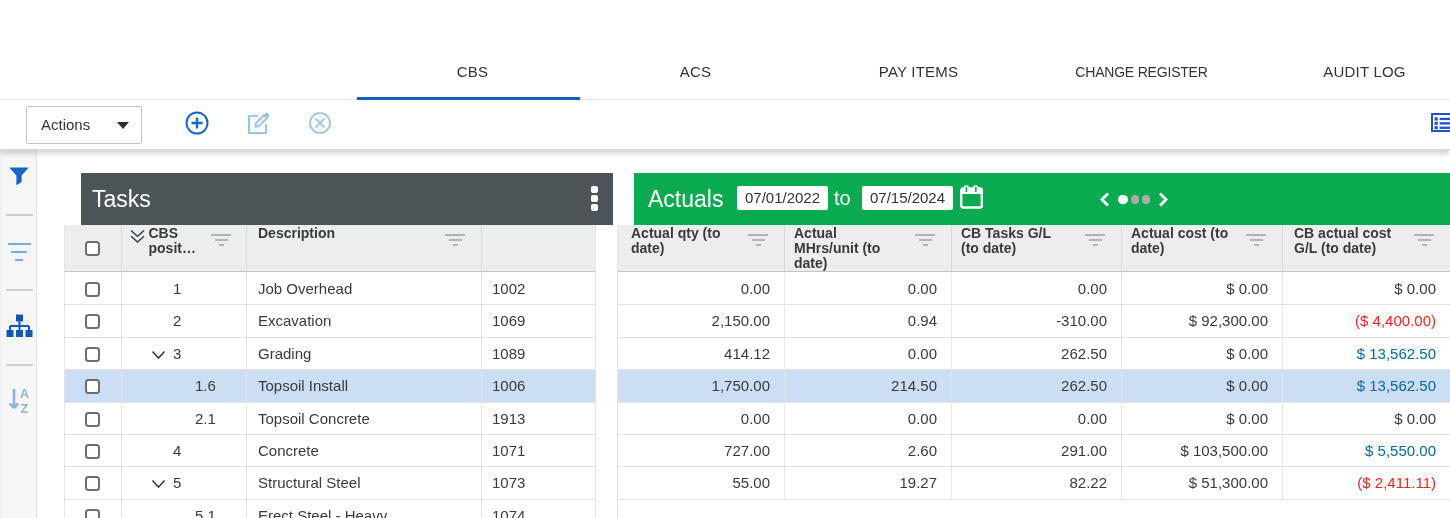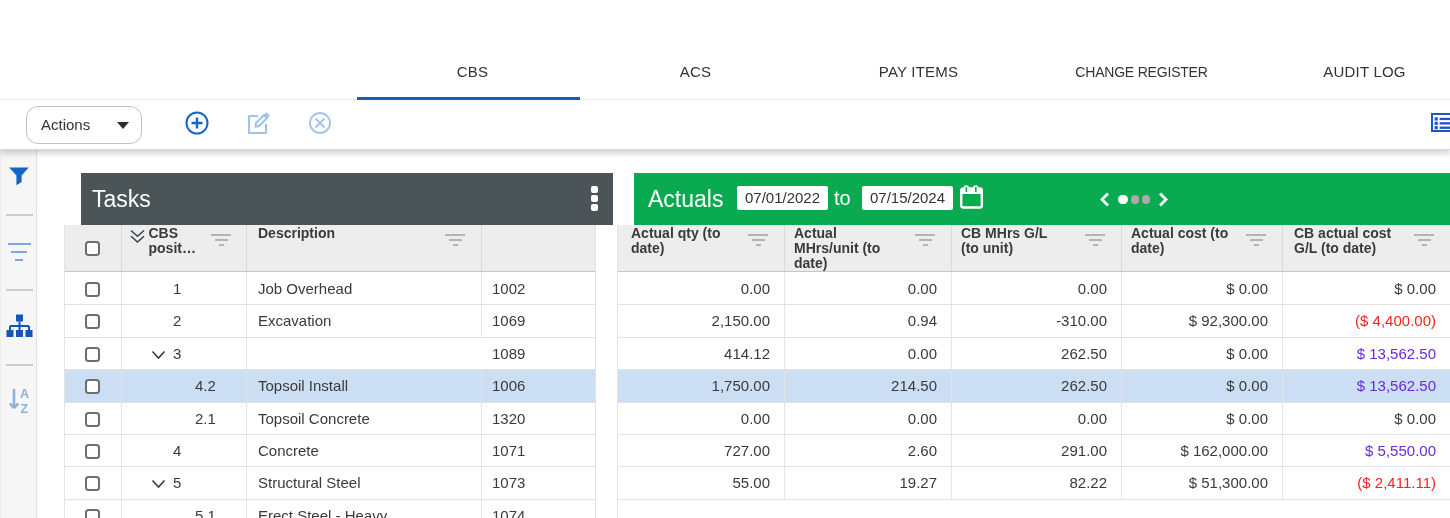--- a/index.html
+++ b/index.html
@@ -16,21 +16,21 @@
 #crumbs { position:absolute; left:132px; top:0; height:49px; line-height:49px; color:#F7F7F7; font-size:14.5px; font-weight:bold; }
 #crumbs .sl { margin:0 11px 0 8px; font-weight:bold; }
 
 
 #tabrow { position:absolute; left:0; top:49px; width:1450px; height:51px; background:#fff; border-bottom:1px solid #E8E8E8; }
 .tab { position:absolute; top:0; width:223px; height:51px; text-align:center; line-height:46px; font-size:15px; color:#333; letter-spacing:0.2px; }
 #tabline { position:absolute; left:357px; top:48px; width:223px; height:3px; background:#1261B4; }
 
 
 #toolbar { position:absolute; z-index:5; left:0; top:100px; width:1450px; height:50px; background:#fff; border-bottom:1px solid #D9D9D9; box-shadow:0 4px 5px rgba(0,0,0,0.16); }
-#actionsbtn { position:absolute; left:26px; top:6px; width:116px; height:38px; background:#fff; border:1px solid #C3C3C3; border-radius:12px; }
+#actionsbtn { position:absolute; left:26px; top:6px; width:116px; height:38px; background:#fff; border:1px solid #C3C3C3; border-radius:2px; }
 #actionsbtn .lbl { position:absolute; left:14px; top:0; height:36px; line-height:36px; font-size:15px; color:#333; }
 #actionsbtn .caret { position:absolute; left:90px; top:15px; width:0; height:0; border-left:6.5px solid transparent; border-right:6.5px solid transparent; border-top:7px solid #2B2B2B; }
 .tico { position:absolute; top:0; }
 
 
 #bodyarea { position:absolute; left:0; top:150px; width:1450px; height:368px; background:#fff; }
 #sidebar { position:absolute; left:0; top:0; width:37px; height:368px; background:#F6F6F6; border-right:1px solid #E2E2E2; border-left:1px solid #EDEDED; }
 .sbsep { position:absolute; left:5px; width:27px; height:2px; background:#CDCDCD; }
 
 
@@ -49,21 +49,21 @@
 .tbody { position:absolute; left:0; top:100px; width:100%; }
 .trow { position:relative; width:100%; height:32.4px; border-bottom:1px solid #E2E2E2; background:#fff; }
 .trow.hl { background:#CBDEF3; }
 .hcell,.bcell { position:absolute; top:0; height:100%; border-right:1px solid #D9D9D9; }
 .bcell { border-right:1px solid #E4E4E4; }
 .htxt { position:absolute; top:1px; font-size:14px; font-weight:bold; color:#3A3A3A; line-height:15px; }
 .fico { position:absolute; top:9px; width:20px; } .fico div { height:2.3px; background:#B3B3B3; margin:0 auto 2.5px auto; }
 .celltxt { font-size:15px; color:#3A3A3A; line-height:31.4px; white-space:nowrap; }
 .num { text-align:right; padding-right:14px; }
 .red { color:#F3241A; }
-.grn { color:#6d28d9; }
+.grn { color:#0369a1; }
 
 
 .tc0 { left:0; width:58px; }
 .tc1 { left:58px; width:125px; }
 .tc2 { left:183px; width:235px; }
 .tc3 { left:418px; width:114px; border-right:none; }
 
 .ac0 { left:0; width:168px; }
 .ac1 { left:168px; width:167px; }
 .ac2 { left:335px; width:170px; }
@@ -213,50 +213,53 @@
           <div class="trow">
             <div class="bcell tc0">
               <div class="cb" style="top:9px"></div>
             </div>
             <div class="bcell tc1">
               <svg class="chev" style="left:29px;top:9px" width="15" height="15" viewBox="0 0 15 15">
                 <path d="M1.5 4.5 L7.5 11 L13.5 4.5" fill="none" stroke="#3A3A3A" stroke-width="1.6"></path>
               </svg>
               <div class="celltxt" style="position:absolute;left:51px">3</div>
             </div>
+            <div class="bcell tc2">
+              <div class="celltxt" style="padding-left:11px">Grading</div>
+            </div>
             <div class="bcell tc3">
               <div class="celltxt" style="padding-left:10px">1089</div>
             </div>
           </div>
           <div class="trow hl">
             <div class="bcell tc0">
               <div class="cb" style="top:9px"></div>
             </div>
             <div class="bcell tc1">
-              <div class="celltxt" style="position:absolute;left:73px">4.2</div>
+              <div class="celltxt" style="position:absolute;left:73px">1.6</div>
             </div>
             <div class="bcell tc2">
               <div class="celltxt" style="padding-left:11px">Topsoil Install</div>
             </div>
             <div class="bcell tc3">
               <div class="celltxt" style="padding-left:10px">1006</div>
             </div>
           </div>
           <div class="trow">
             <div class="bcell tc0">
               <div class="cb" style="top:9px"></div>
             </div>
             <div class="bcell tc1">
               <div class="celltxt" style="position:absolute;left:73px">2.1</div>
             </div>
             <div class="bcell tc2">
               <div class="celltxt" style="padding-left:11px">Topsoil Concrete</div>
             </div>
             <div class="bcell tc3">
-              <div class="celltxt" style="padding-left:10px">1320</div>
+              <div class="celltxt" style="padding-left:10px">1913</div>
             </div>
           </div>
           <div class="trow">
             <div class="bcell tc0">
               <div class="cb" style="top:9px"></div>
             </div>
             <div class="bcell tc1">
               <div class="celltxt" style="position:absolute;left:51px">4</div>
             </div>
             <div class="bcell tc2">
@@ -337,21 +340,21 @@
         </div>
         <div class="hcell ac1">
           <div class="htxt" style="left:9px;width:105px">Actual MHrs/unit (to date)</div>
           <div class="fico" style="right:16px">
               <div style="width:20px"></div>
               <div style="width:13px"></div>
               <div style="width:5px"></div>
             </div>
         </div>
         <div class="hcell ac2">
-          <div class="htxt" style="left:9px;width:105px">CB MHrs G/L (to unit)</div>
+          <div class="htxt" style="left:9px;width:105px">CB Tasks G/L (to date)</div>
           <div class="fico" style="right:16px">
               <div style="width:20px"></div>
               <div style="width:13px"></div>
               <div style="width:5px"></div>
             </div>
         </div>
         <div class="hcell ac3">
           <div class="htxt" style="left:9px;width:108px">Actual cost (to date)</div>
           <div class="fico" style="right:16px">
               <div style="width:20px"></div>
@@ -458,21 +461,21 @@
             <div class="bcell ac0">
               <div class="celltxt num">727.00</div>
             </div>
             <div class="bcell ac1">
               <div class="celltxt num">2.60</div>
             </div>
             <div class="bcell ac2">
               <div class="celltxt num">291.00</div>
             </div>
             <div class="bcell ac3">
-              <div class="celltxt num">$ 162,000.00</div>
+              <div class="celltxt num">$ 103,500.00</div>
             </div>
             <div class="bcell ac4">
               <div class="celltxt num grn">$ 5,550.00</div>
             </div>
           </div>
           <div class="trow">
             <div class="bcell ac0">
               <div class="celltxt num">55.00</div>
             </div>
             <div class="bcell ac1">

